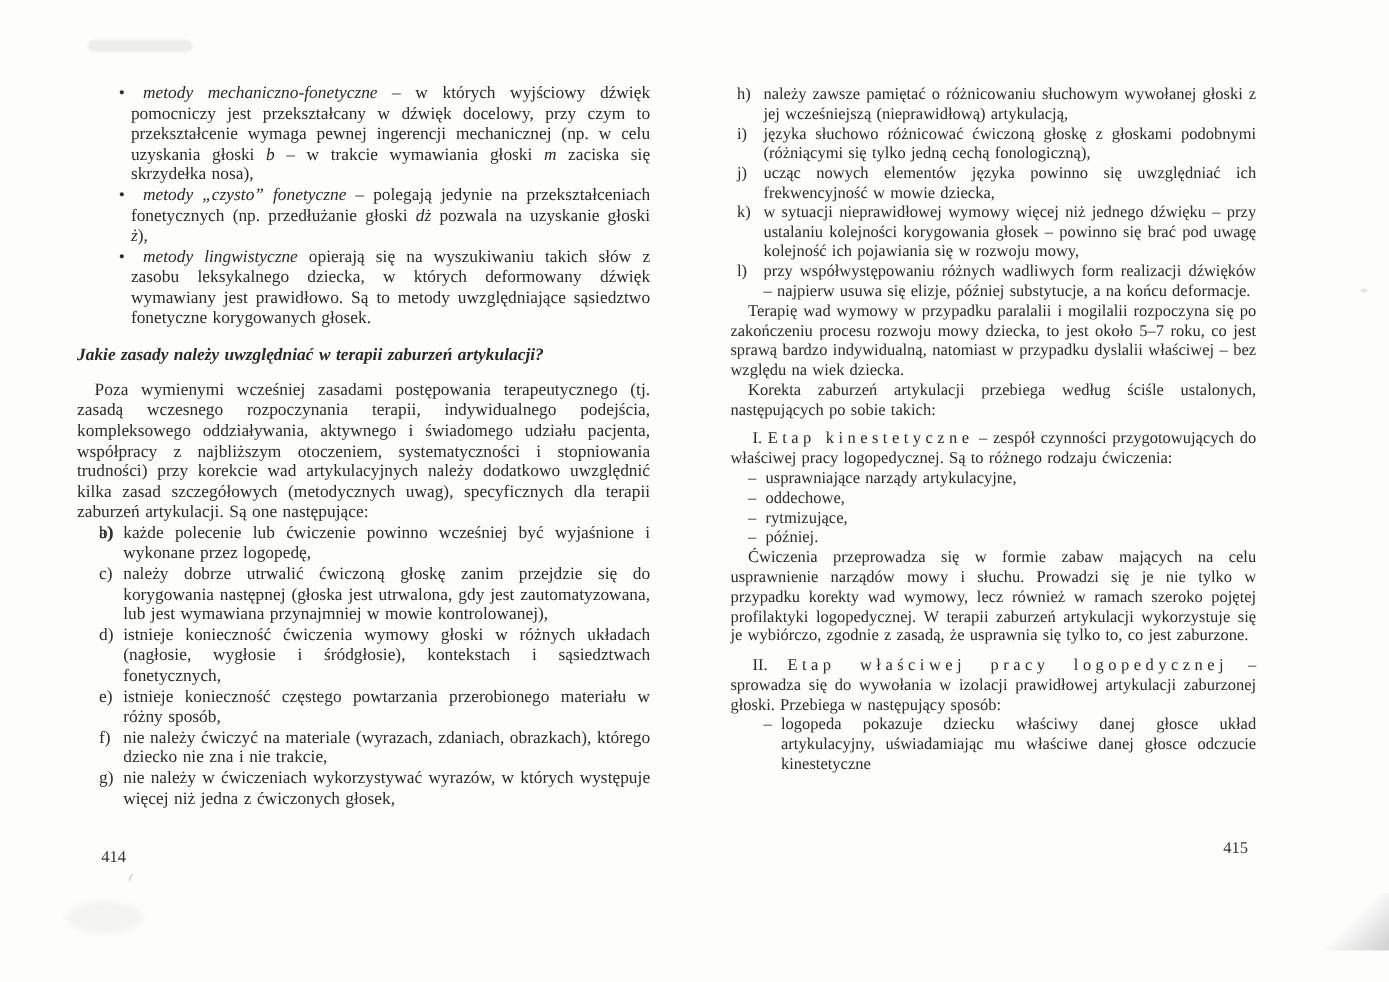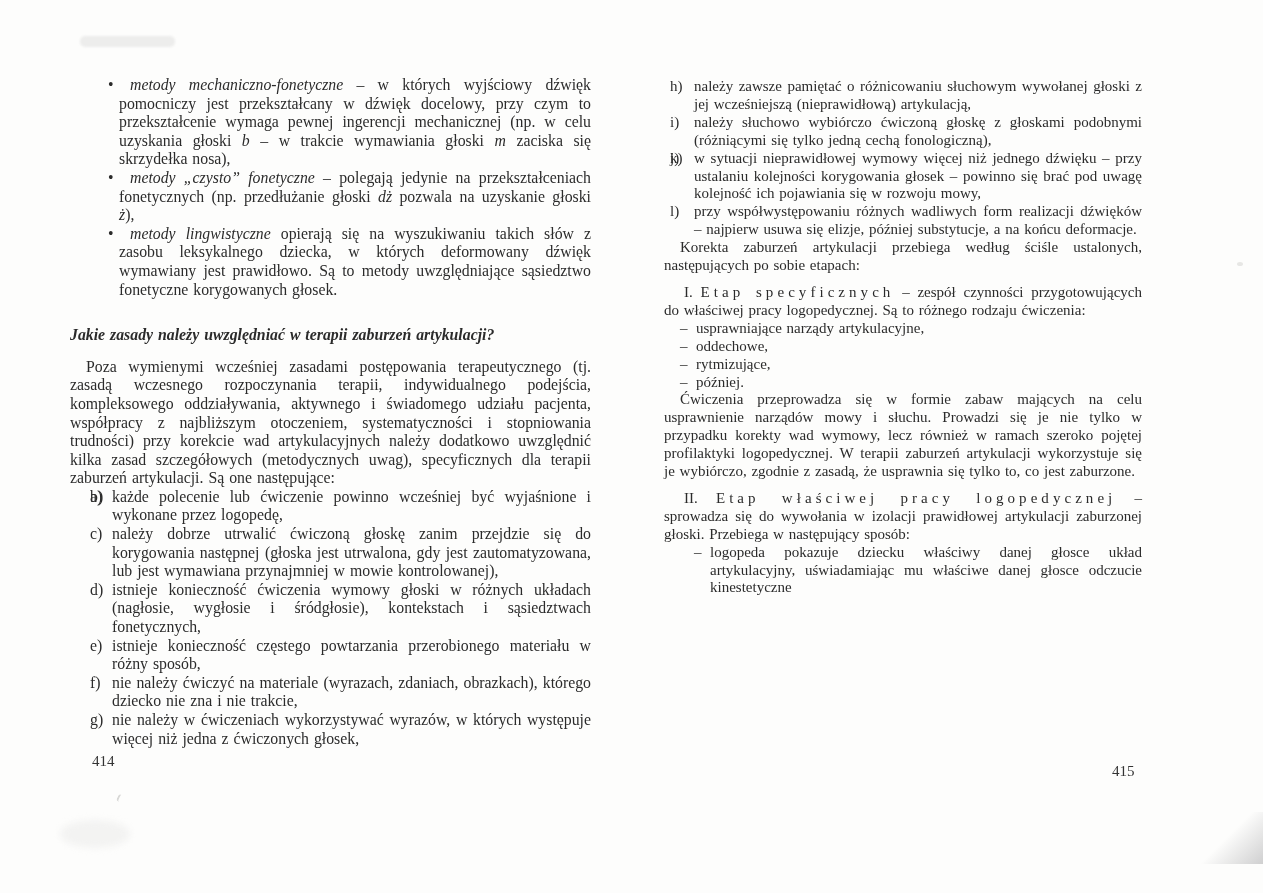--- a/index.html
+++ b/index.html
@@ -31,30 +31,30 @@
   .page-right .lettered .lbl{position:absolute;left:6px;top:0;}
 
   
   .dashes li{position:relative;padding-left:32px;}
   .dashes .marker{position:absolute;left:16px;top:0;}
   .dashes-deep li{padding-left:46px;}
   .dashes-deep .marker{left:30px;}
 
   .heading{
     font-weight:bold;font-style:italic;text-align:left;
-    margin:27px 0 13px 0;
+    margin:15px 0 13px 0;
   }
   .page-right .heading{margin:19px 0 15px 0;}
 
   .para{text-indent:16px;}
   .stage{text-indent:20px;margin-top:9px;}
   .sp{letter-spacing:0.27em;}
 
   .pagenum{position:absolute;font-size:15px;color:#333;}
-  .pagenum-left{left:92px;top:753px;}
+  .pagenum-left{left:92px;top:772px;}
   .pagenum-right{left:1112px;top:763px;text-align:right;}
 
   
   .artifact{position:absolute;pointer-events:none;}
   .smudge-top-left{left:80px;top:36px;width:95px;height:11px;background:#ededec;border-radius:5px;filter:blur(1px);}
   .smudge-bottom-left{left:60px;top:820px;width:70px;height:28px;background:#f3f3f2;border-radius:50%;filter:blur(3px);}
   .speck-right{left:1237px;top:262px;width:6px;height:4px;background:#e7e7e5;border-radius:50%;}
   .mark-under-pagenum{left:117px;top:795px;width:7px;height:8px;border-left:2px solid #d8d8d6;transform:rotate(25deg);border-radius:40%;}
   .corner-shadow{
     left:1200px;top:812px;width:63px;height:52px;
@@ -95,30 +95,31 @@
       <li><span class="lbl">e)</span><span>istnieje konieczność częstego powtarzania przerobionego materiału w różny sposób,</span></li>
       <li><span class="lbl">f)</span><span>nie należy ćwiczyć na materiale (wyrazach, zdaniach, obrazkach), którego dziecko nie zna i nie trakcie,</span></li>
       <li><span class="lbl">g)</span><span>nie należy w ćwiczeniach wykorzystywać wyrazów, w których występuje więcej niż jedna z ćwiczonych głosek,</span></li>
     </ul>
   </div>
 
   <div class="page page-right">
 
     <ul class="lettered">
       <li><span class="lbl">h)</span><span>należy zawsze pamiętać o różnicowaniu słuchowym wywołanej głoski z jej wcześniejszą (nieprawidłową) artykulacją,</span></li>
-      <li><span class="lbl">i)</span><span>należy słuchowo wybiórczo ćwiczoną głoskę z głoskami podobnymi (różniącymi się tylko jedną cechą fonologiczną),</span></li>
-      <li><span class="lbl">j)</span></li>
+      <li><span class="lbl">i)</span><span>języka słuchowo różnicować ćwiczoną głoskę z głoskami podobnymi (różniącymi się tylko jedną cechą fonologiczną),</span></li>
+      <li><span class="lbl">j)</span><span>ucząc nowych elementów języka powinno się uwzględniać ich frekwencyjność w mowie dziecka,</span></li>
       <li><span class="lbl">k)</span><span>w sytuacji nieprawidłowej wymowy więcej niż jednego dźwięku – przy ustalaniu kolejności korygowania głosek – powinno się brać pod uwagę kolejność ich pojawiania się w rozwoju mowy,</span></li>
       <li><span class="lbl">l)</span><span>przy współwystępowaniu różnych wadliwych form realizacji dźwięków – najpierw usuwa się elizje, później substytucje, a na końcu deformacje.</span></li>
     </ul>
 
 
-    <p class="para">Korekta zaburzeń artykulacji przebiega według ściśle ustalonych, następujących po sobie etapach:</p>
+    <p class="para">Terapię wad wymowy w przypadku paralalii i mogilalii rozpoczyna się po zakończeniu procesu rozwoju mowy dziecka, to jest około 5–7 roku, co jest sprawą bardzo indywidualną, natomiast w przypadku dyslalii właściwej – bez względu na wiek dziecka.</p>
+    <p class="para">Korekta zaburzeń artykulacji przebiega według ściśle ustalonych, następujących po sobie takich:</p>
 
-    <p class="stage"><span>I.</span> <span class="sp">Etap specyficznych</span><span> – zespół czynności przygotowujących do właściwej pracy logopedycznej. Są to różnego rodzaju ćwiczenia:</span></p>
+    <p class="stage"><span>I.</span> <span class="sp">Etap kinestetyczne</span><span> – zespół czynności przygotowujących do właściwej pracy logopedycznej. Są to różnego rodzaju ćwiczenia:</span></p>
 
     <ul class="dashes">
       <li><span class="marker">–</span><span>usprawniające narządy artykulacyjne,</span></li>
       <li><span class="marker">–</span><span>oddechowe,</span></li>
       <li><span class="marker">–</span><span>rytmizujące,</span></li>
       <li><span class="marker">–</span><span>później.</span></li>
     </ul>
 
     <p class="para">Ćwiczenia przeprowadza się w formie zabaw mających na celu usprawnienie narządów mowy i słuchu. Prowadzi się je nie tylko w przypadku korekty wad wymowy, lecz również w ramach szeroko pojętej profilaktyki logopedycznej. W terapii zaburzeń artykulacji wykorzystuje się je wybiórczo, zgodnie z zasadą, że usprawnia się tylko to, co jest zaburzone.</p>
 

